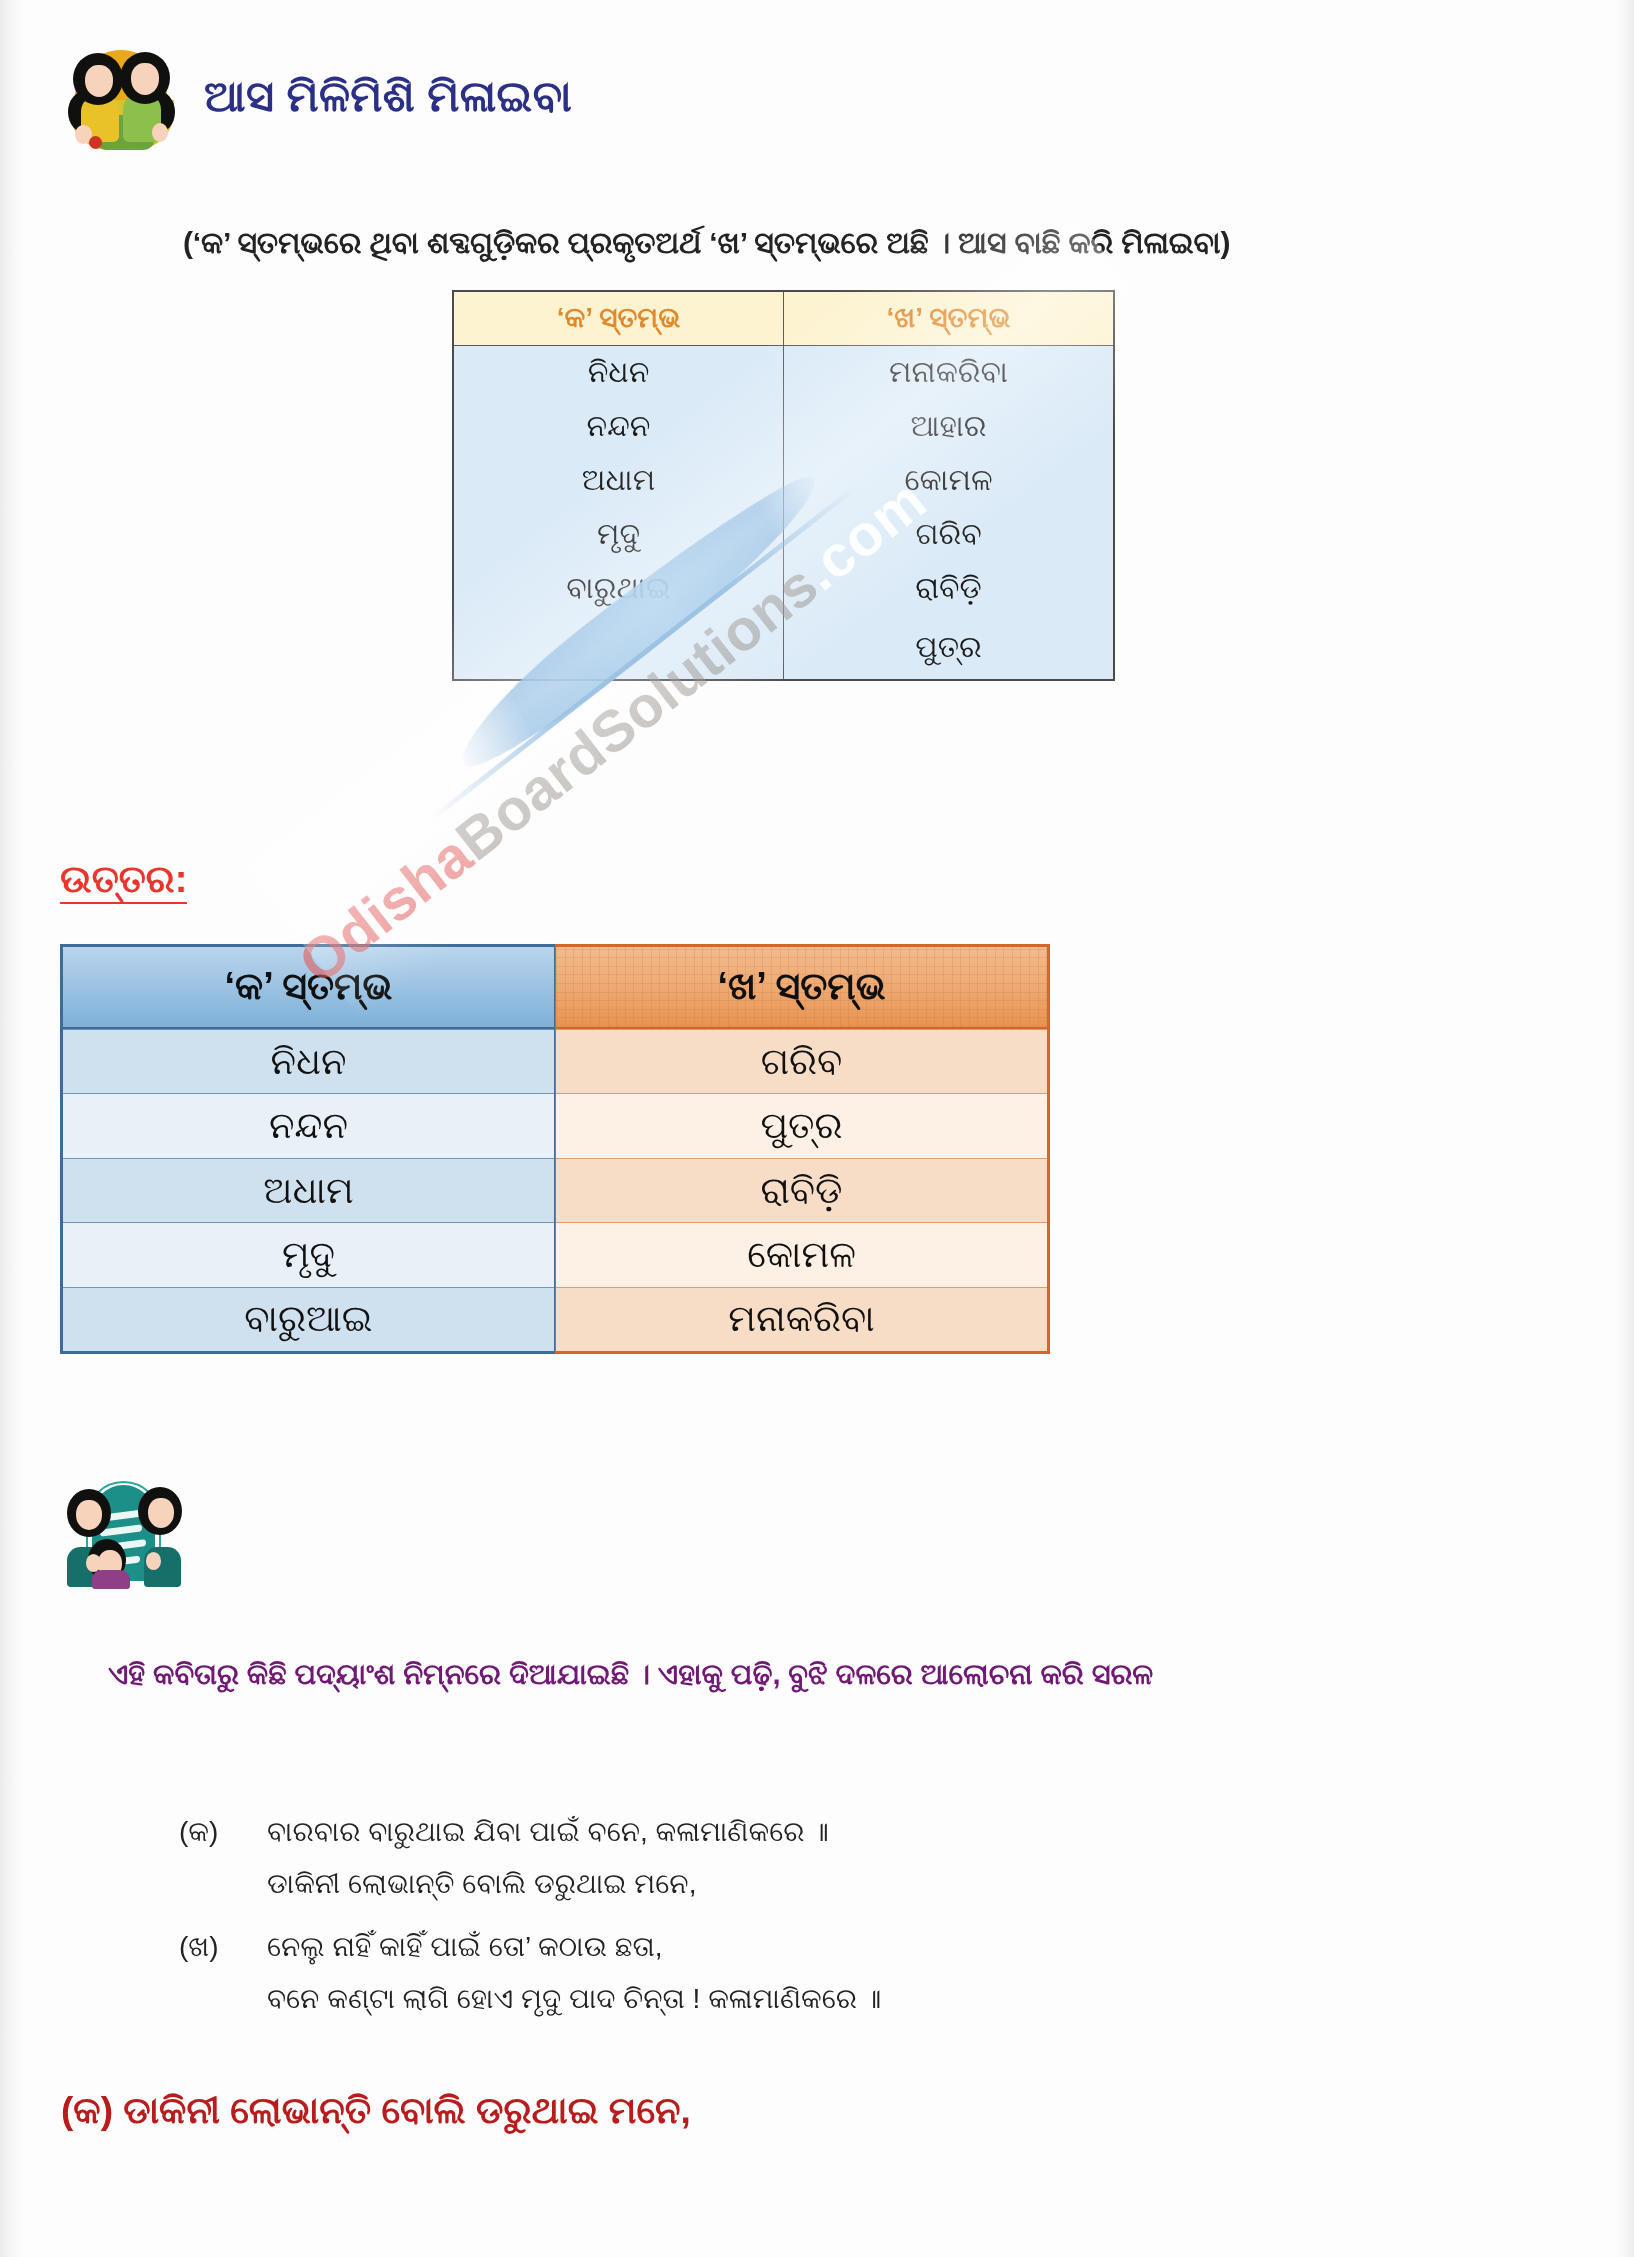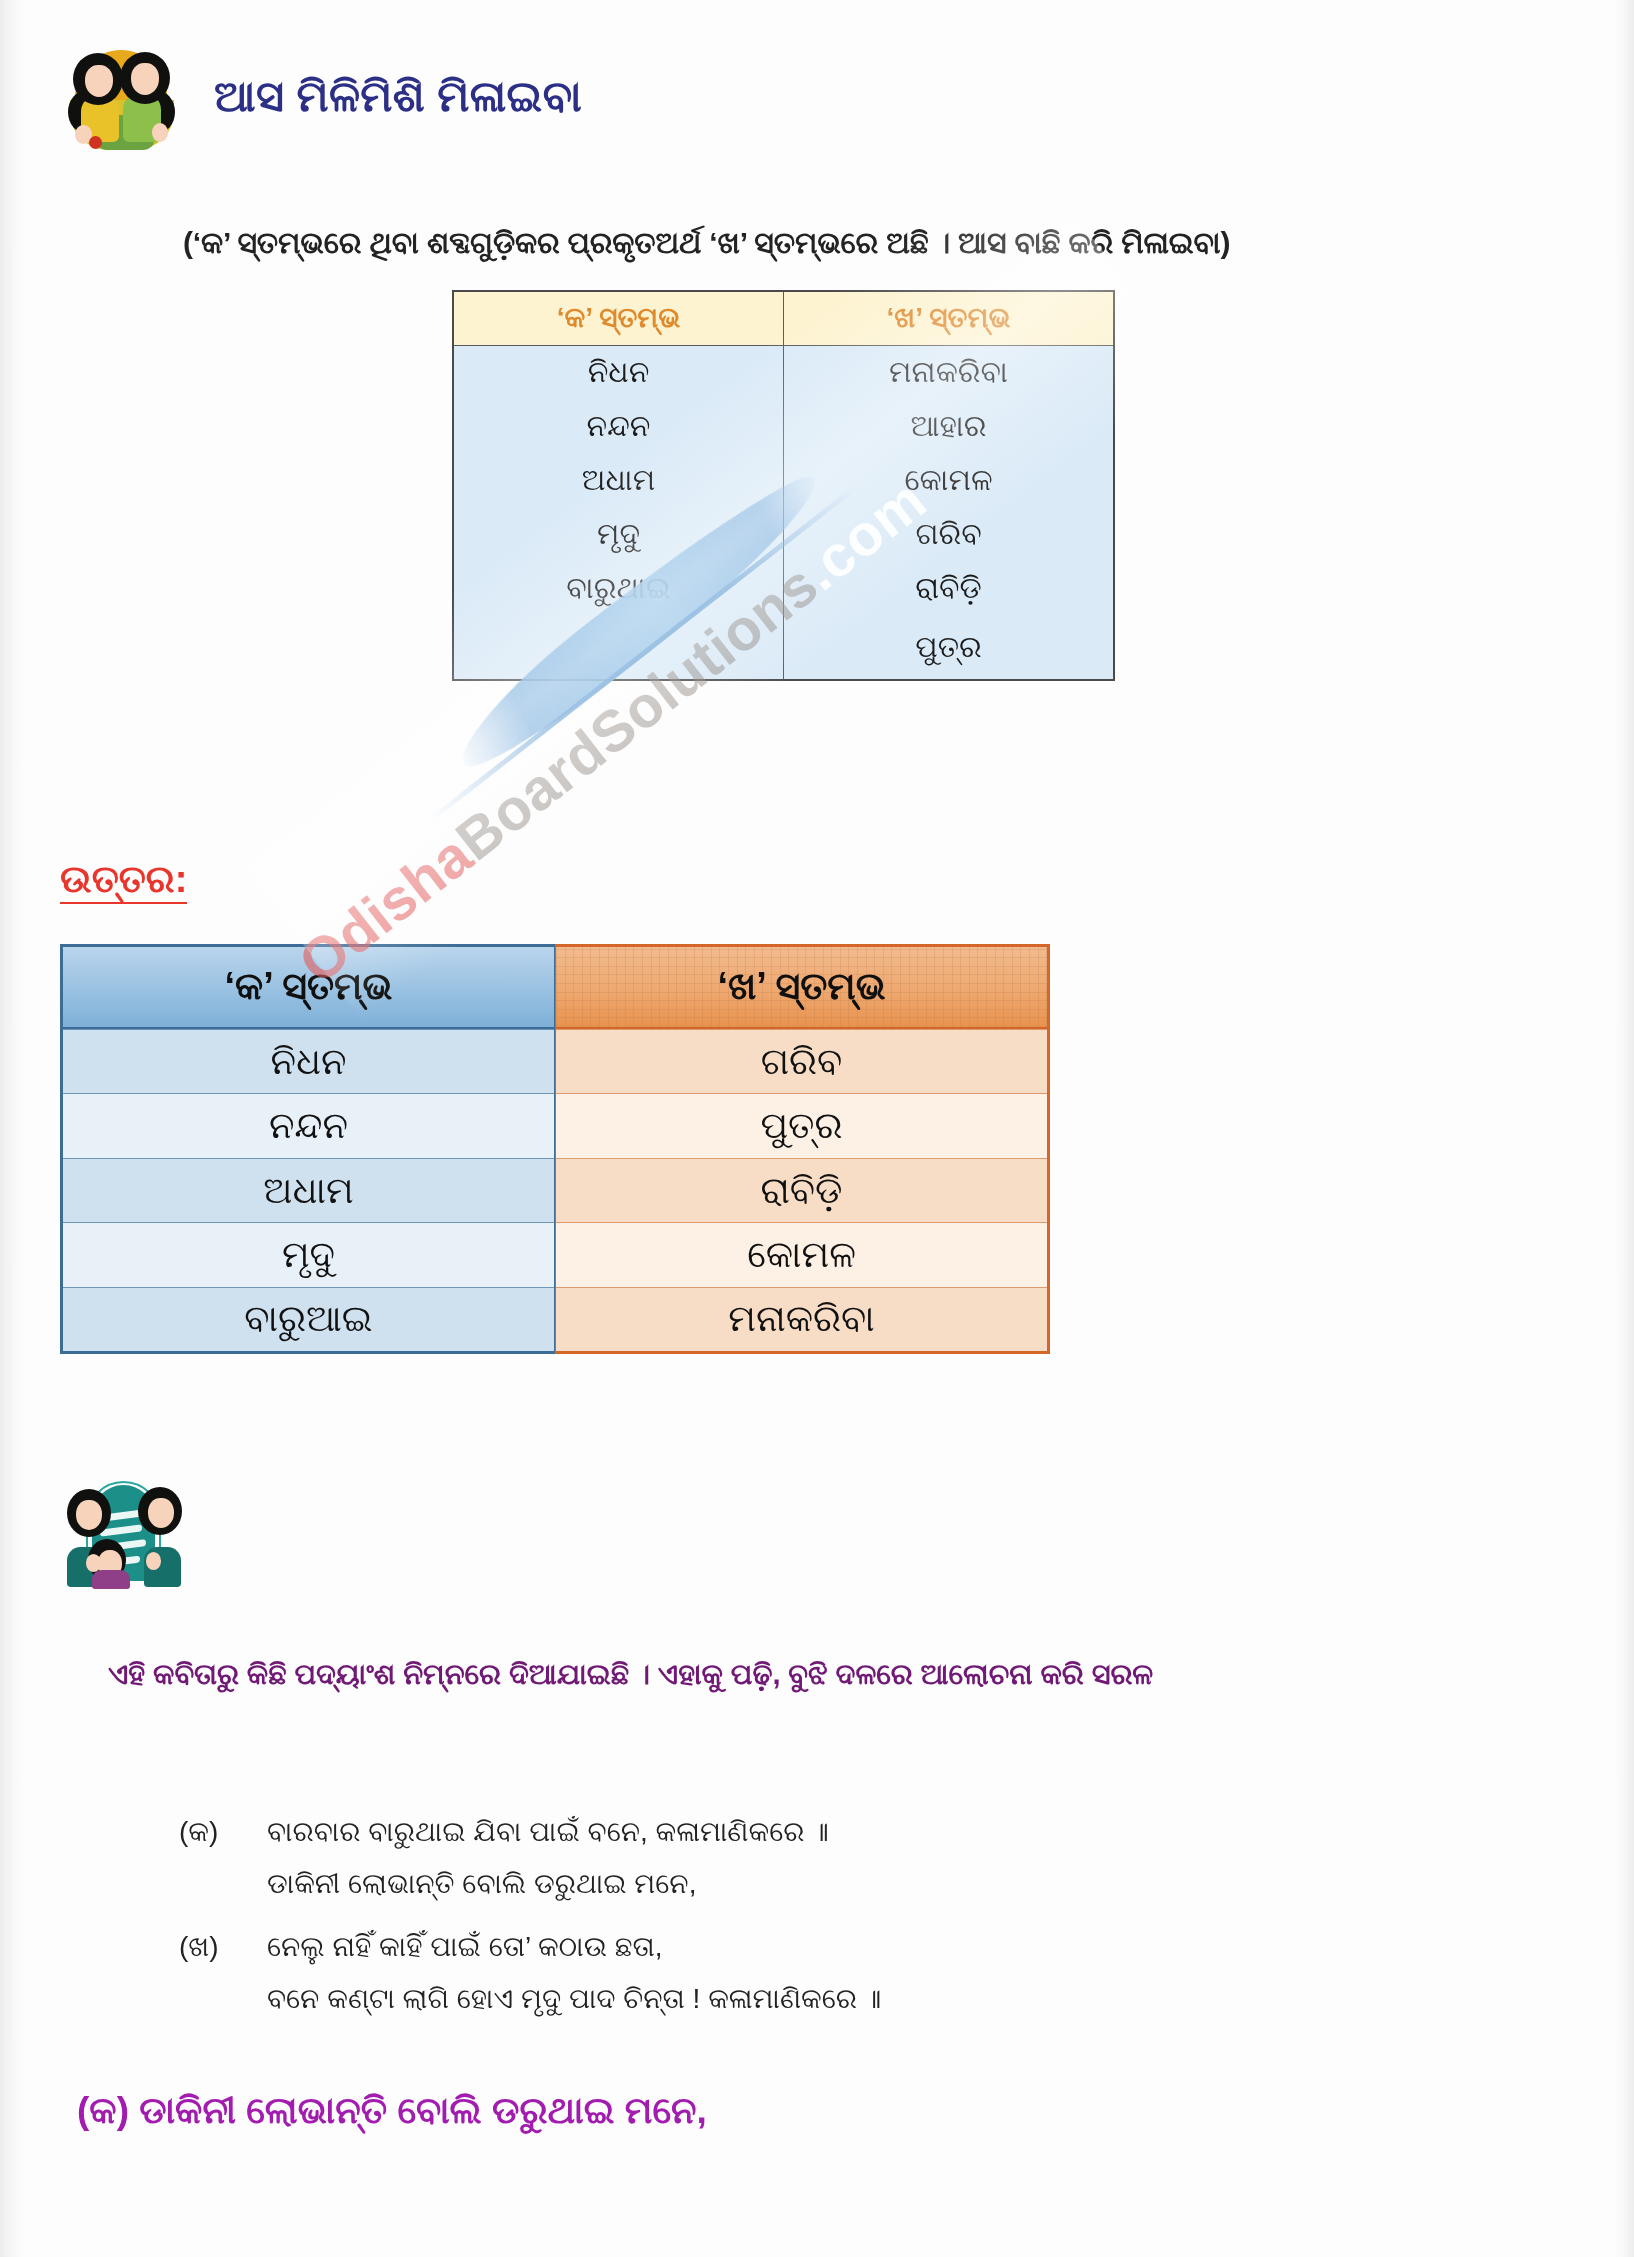--- a/index.html
+++ b/index.html
@@ -101,21 +101,21 @@
     background: linear-gradient(to bottom, rgba(255,255,255,0.0) 0%, rgba(255,255,255,0.38) 48%, rgba(255,255,255,0.0) 100%);
     transform: rotate(-38deg);
     transform-origin: 20% 50%;
   }
 
   
   .section-head {
     position: absolute;
     display: flex;
     align-items: center;
-    gap: 31px;
+    gap: 21px;
   }
   .sec-title {
     font-size: 43px;
     font-weight: bold;
     color: #2b2f86;
     letter-spacing: 0.3px;
     line-height: 1;
     white-space: nowrap;
   }
 
@@ -422,25 +422,25 @@
   .verse-line {
     font-size: 28px;
     color: #222222;
     line-height: 1.85;
     white-space: nowrap;
   }
 
   
   .final-line {
     position: absolute;
-    left: 77px;
+    left: 61px;
     top: 2090px;
     font-size: 37px;
     font-weight: bold;
-    color: #a21caf;
+    color: #b91c1c;
     white-space: nowrap;
   }
 </style>
 </head>
 <body>
 
 <div class="page">
 
   <div class="page-shade-left"></div>
   <div class="page-shade-right"></div>

